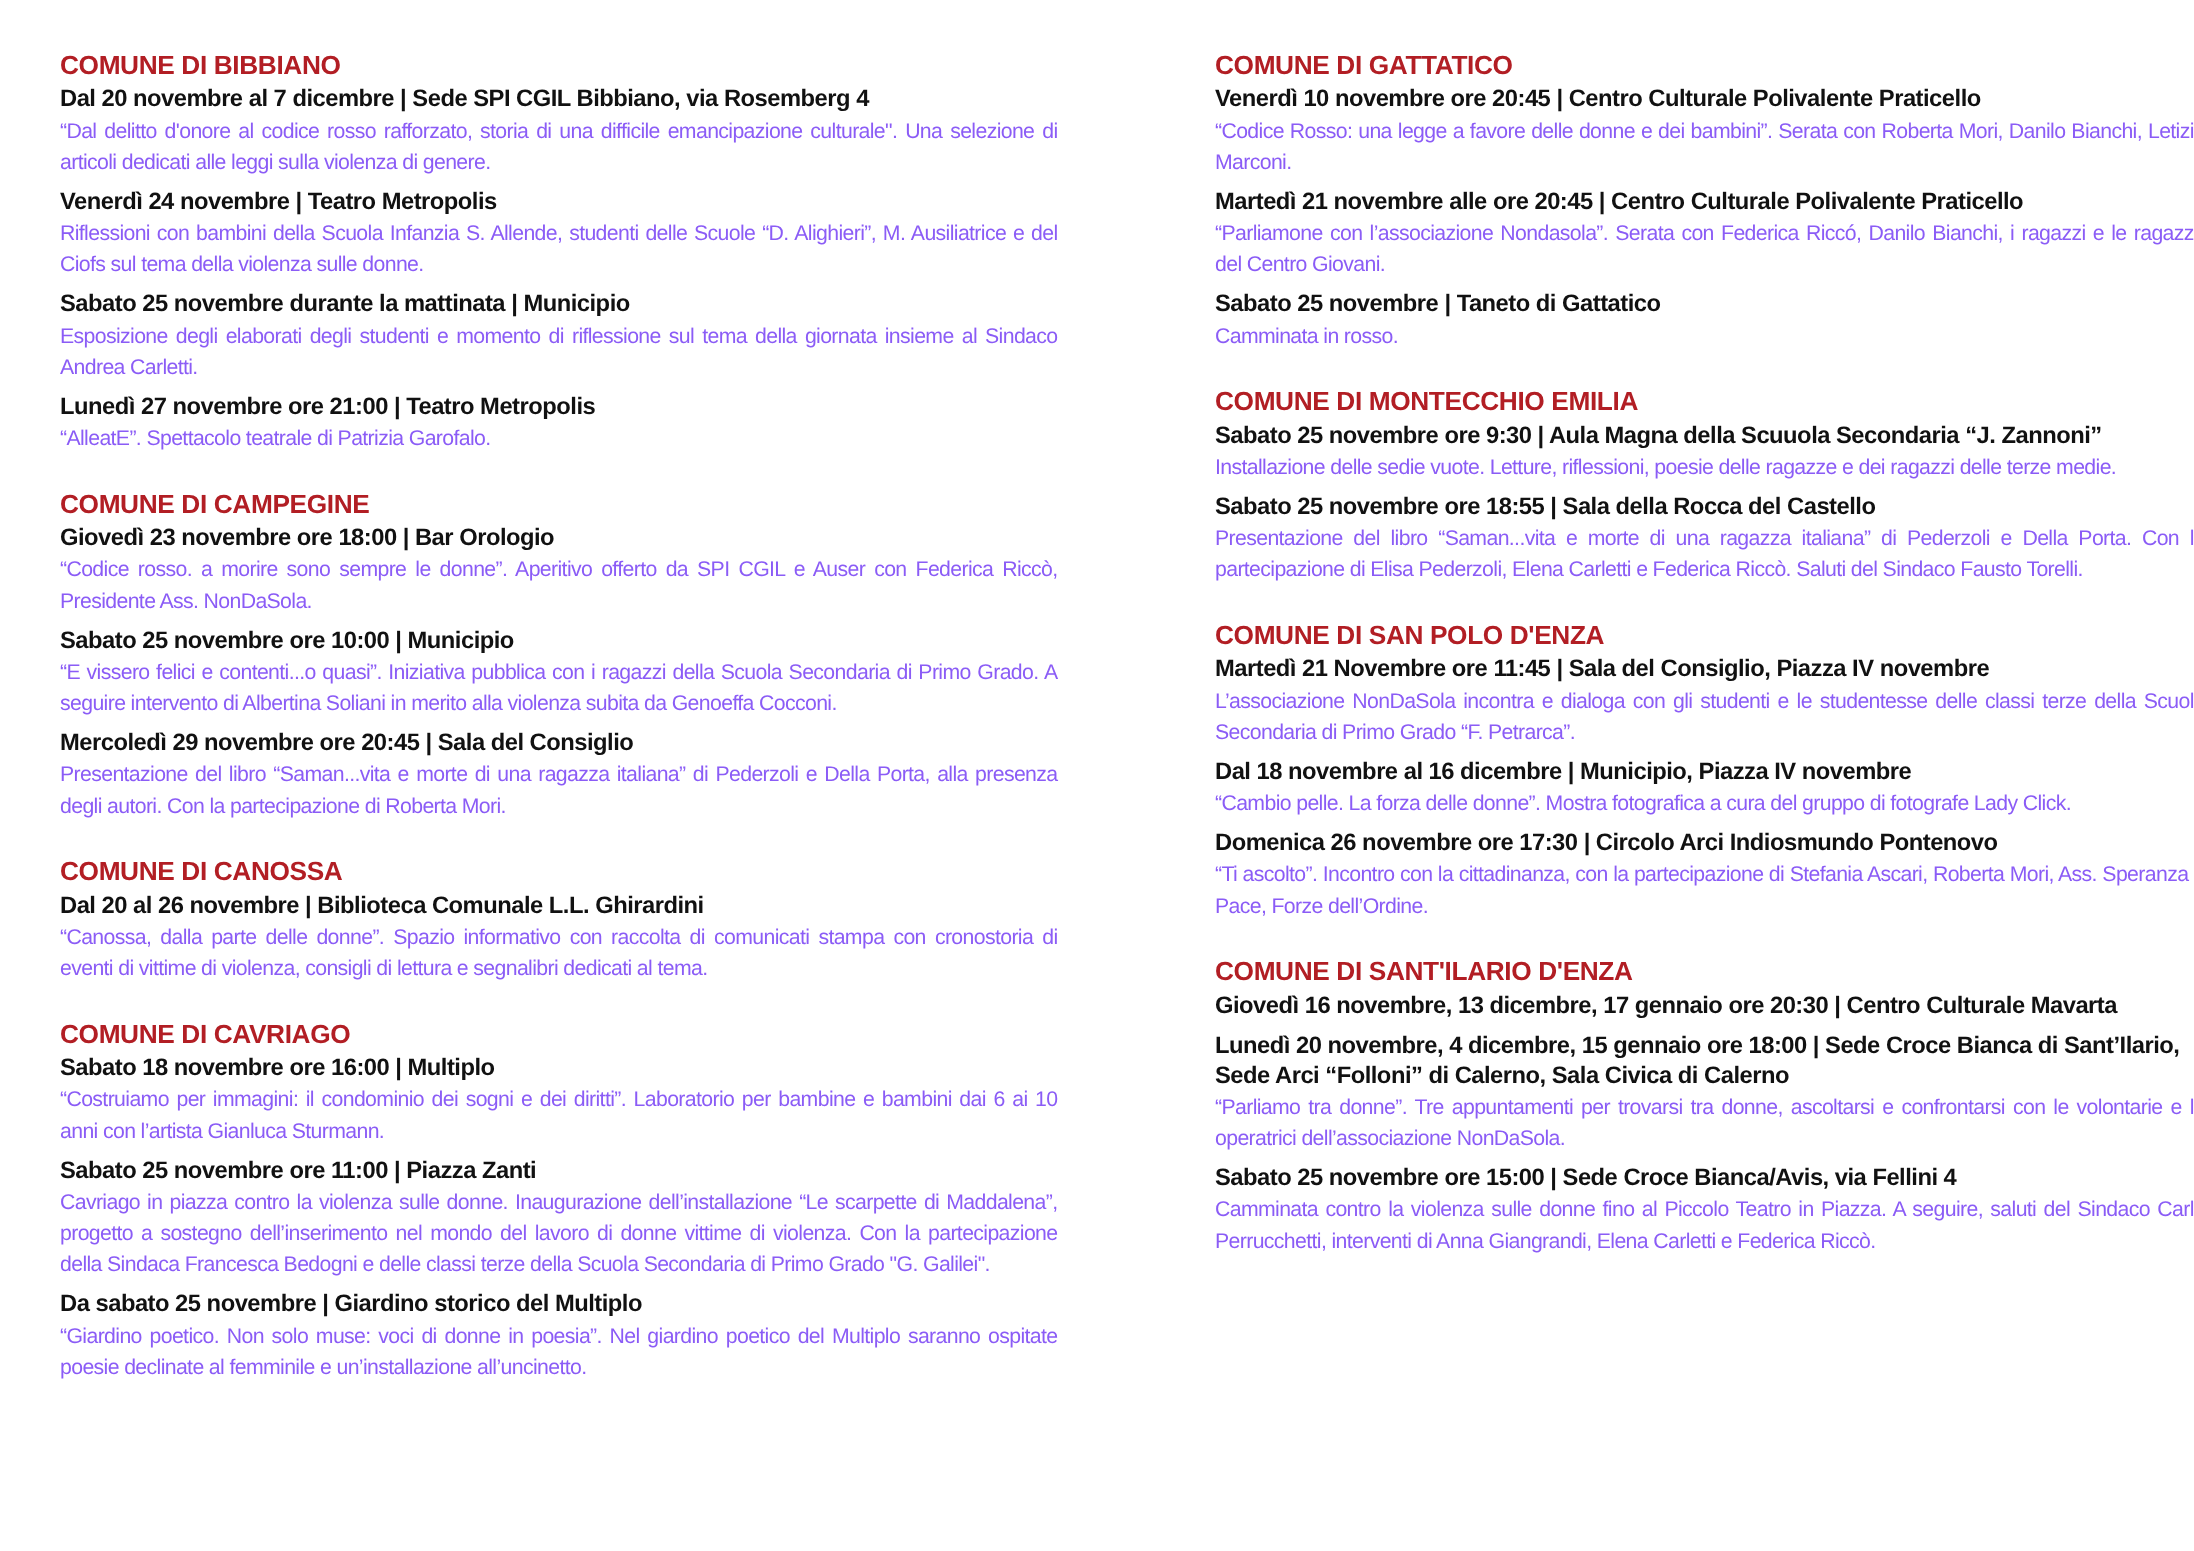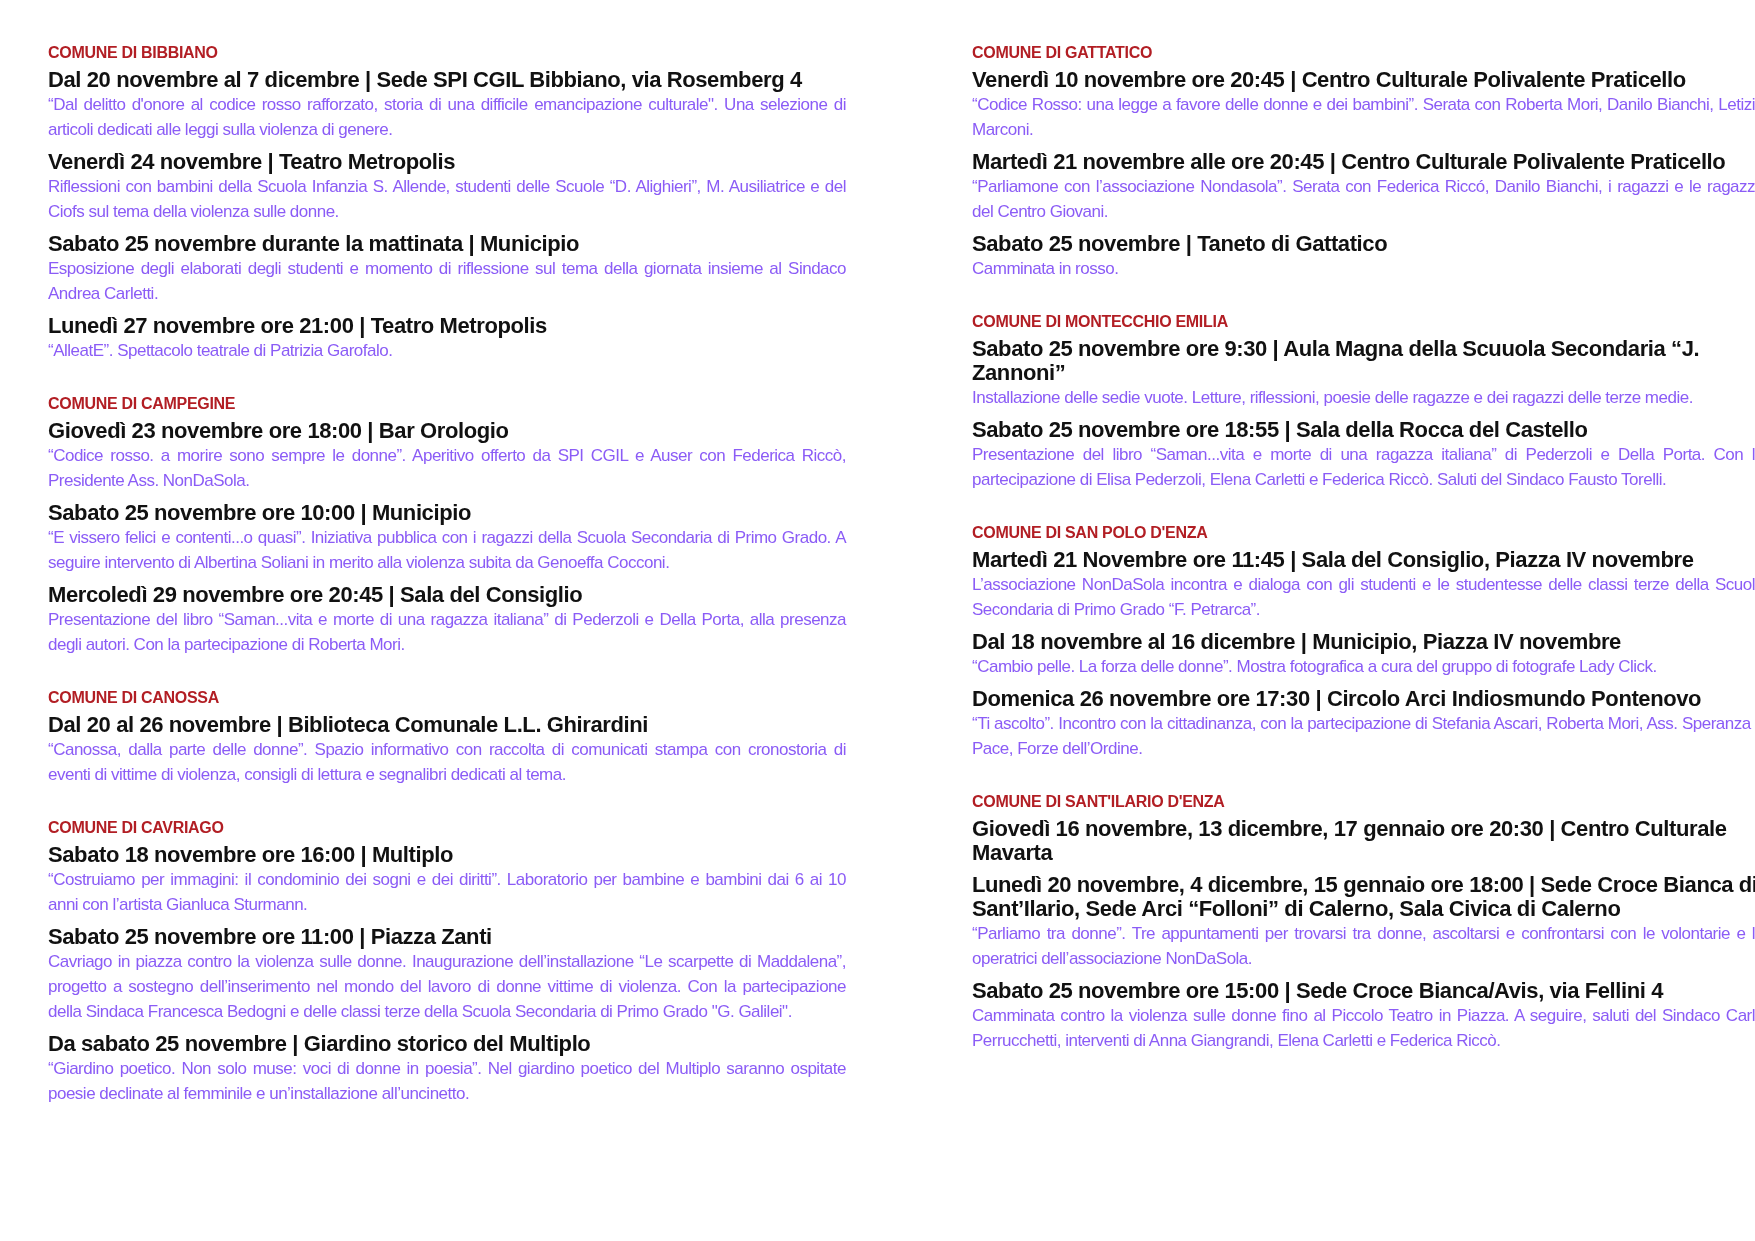--- a/index.html
+++ b/index.html
@@ -7,26 +7,26 @@
     width: 1755px; height: 1241px; position: relative; overflow: hidden;
     font-family: "Liberation Sans", sans-serif; color: #1a1a1a;
   }
   .col {
     position: absolute; top: 40px; width: 798px;
   }
   .col.left { left: 48px; }
   .col.right { left: 928px; width: 792px; margin-left: 44px; }
   .section { margin-bottom: 28px; }
   .section-title {
-    color: #b21e24; font-weight: bold; font-size: 16px; line-height: 26px;
+    color: #b21e24; font-weight: bold; font-size: 21px; line-height: 26px;
     letter-spacing: -0.3px; margin: 0 0 2px 0;
   }
   .event { margin-bottom: 8px; }
   .event-head {
-    font-weight: bold; font-size: 22px; line-height: 24px; color: #111;
+    font-weight: bold; font-size: 19px; line-height: 24px; color: #111;
     letter-spacing: -0.4px;
   }
   .event-desc {
     font-size: 17px; line-height: 25px; color: #8b5cf6; text-align: justify;
     letter-spacing: -0.5px;
   }
 </style>
 </head>
 <body>
 

